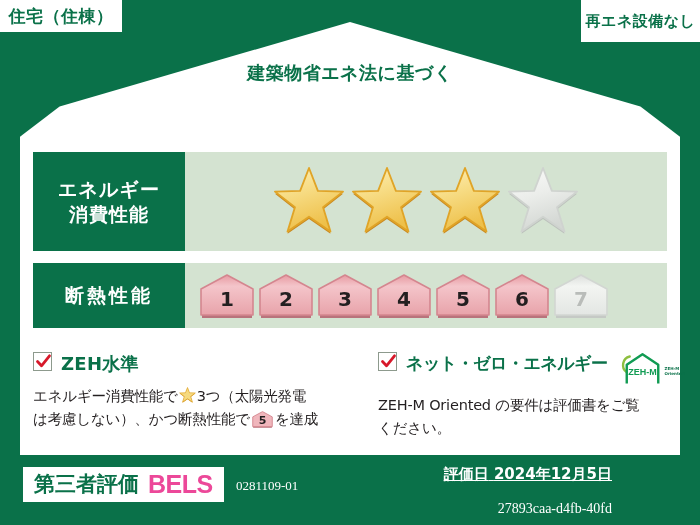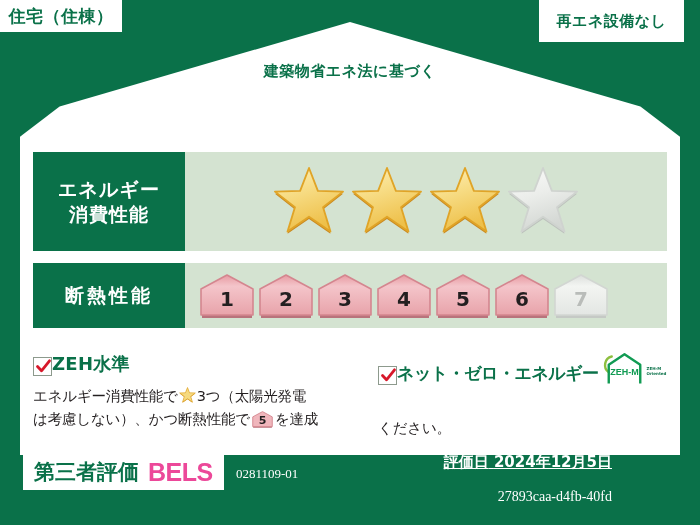--- a/index.html
+++ b/index.html
@@ -53,38 +53,38 @@
     z-index: 6;
   }
   .tag-left {
     left: 0px;
     top: 0px;
     width: 122px;
     height: 32px;
     font-size: 17px;
   }
   .tag-right {
-    right: 16px;
+    right: 0px;
     top: 0px;
-    width: 145px;
+    width: 119px;
     height: 42px;
     font-size: 15px;
   }
 
   
   .title-block {
     position: absolute;
     left: 0;
     top: 62px;
     width: 700px;
     text-align: center;
     z-index: 5;
   }
   .title-sub {
-    font-size: 15px;
+    font-size: 18px;
     font-weight: bold;
     color: #0a7149;
     letter-spacing: 0.5px;
     line-height: 1.2;
   }
   .title-main {
     font-size: 28px;
     font-weight: bold;
     color: #0a7149;
     letter-spacing: 1px;
@@ -160,21 +160,22 @@
     left: 33px;
     width: 634px;
     display: flex;
     z-index: 5;
   }
   .criteria-col { width: 50%; box-sizing: border-box; }
   .criteria-col.right { padding-left: 28px; }
 
   .crit-head {
     display: flex;
-    align-items: flex-end;
+    align-items: flex-start;
+    gap: 9px;
     margin-bottom: 9px;
   }
   .checkbox {
     width: 19px;
     height: 19px;
     border: 1.5px solid #8d9a8d;
     box-sizing: border-box;
     position: relative;
     flex: 0 0 19px;
     background: #fff;
@@ -227,21 +228,21 @@
     line-height: 1.25;
     font-weight: bold;
     padding-top: 14px;
     white-space: nowrap;
   }
 
   
   .footer {
     position: absolute;
     left: 0;
-    bottom: 12px;
+    bottom: 0;
     width: 628px;
     height: 70px;
     z-index: 5;
   }
   .bels-chip {
     position: absolute;
     left: 23px;
     top: 12px;
     height: 35px;
     background: #ffffff;
@@ -472,21 +473,21 @@
             <path d="M10 42 L10 17 L31 3 L52 17 L52 42" fill="none" stroke="#119b53" stroke-width="3.2" stroke-linejoin="round"></path>
             <text x="31" y="31" font-family="Liberation Sans, sans-serif" font-size="12" font-weight="bold" fill="#119b53" text-anchor="middle">ZEH-M</text>
           </svg>
           <span class="zehm-caption">
             <span>ZEH-M</span><br>
             <span>Oriented</span>
           </span>
         </span>
       </div>
       <div class="crit-body">
-        <br>
+        <span>ZEH-M Oriented の要件は評価書をご覧</span><br>
         <span>ください。</span>
       </div>
     </div>
 
   </div>
 
   <div class="footer">
     <div class="bels-chip">
       <span class="bels-jp">第三者評価</span>
       <span class="bels-en">BELS</span>

